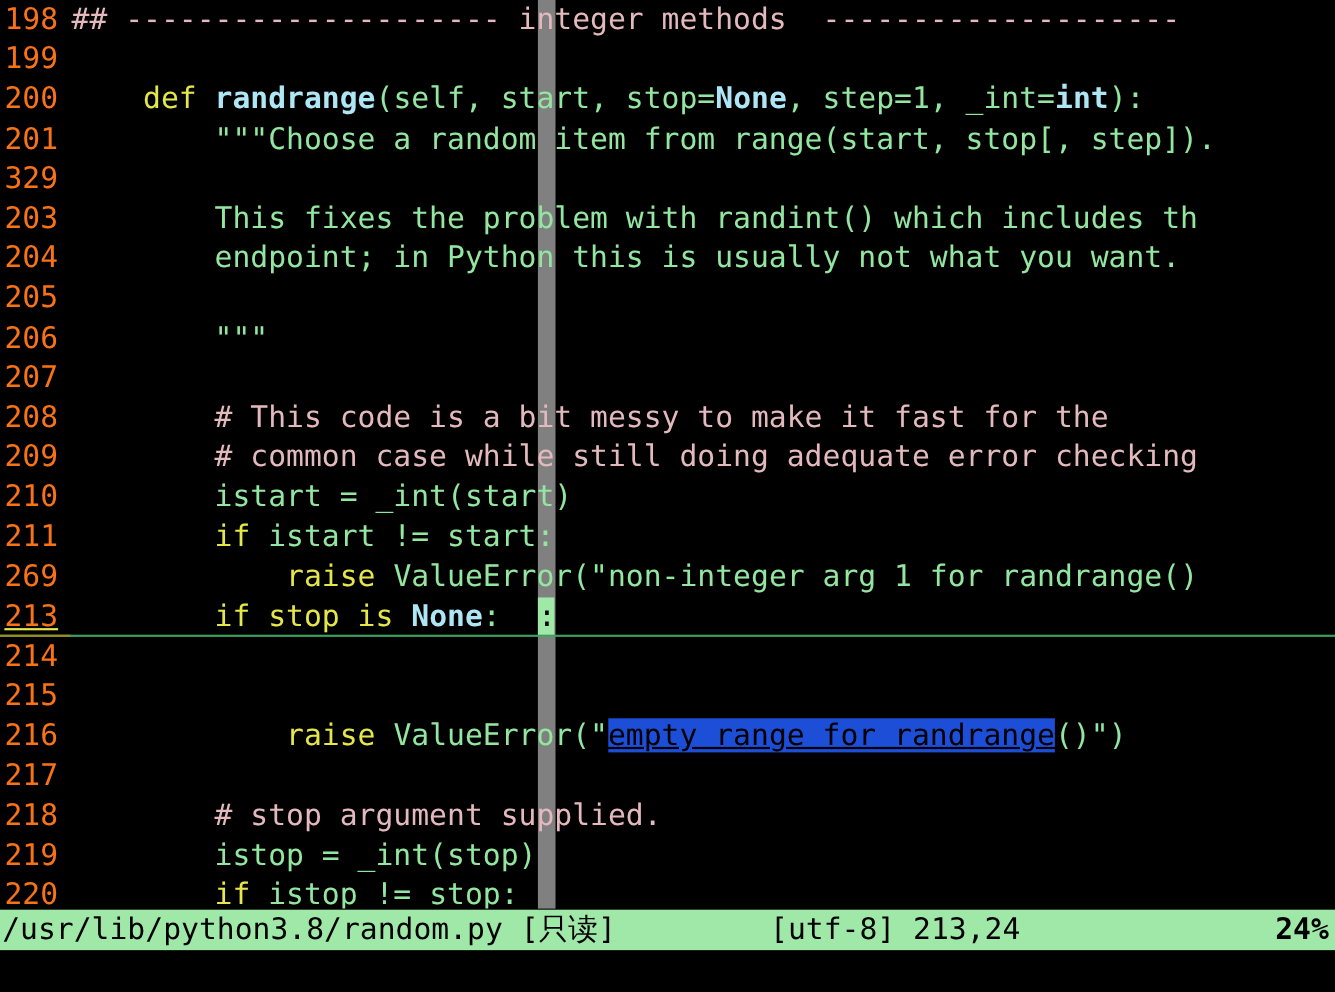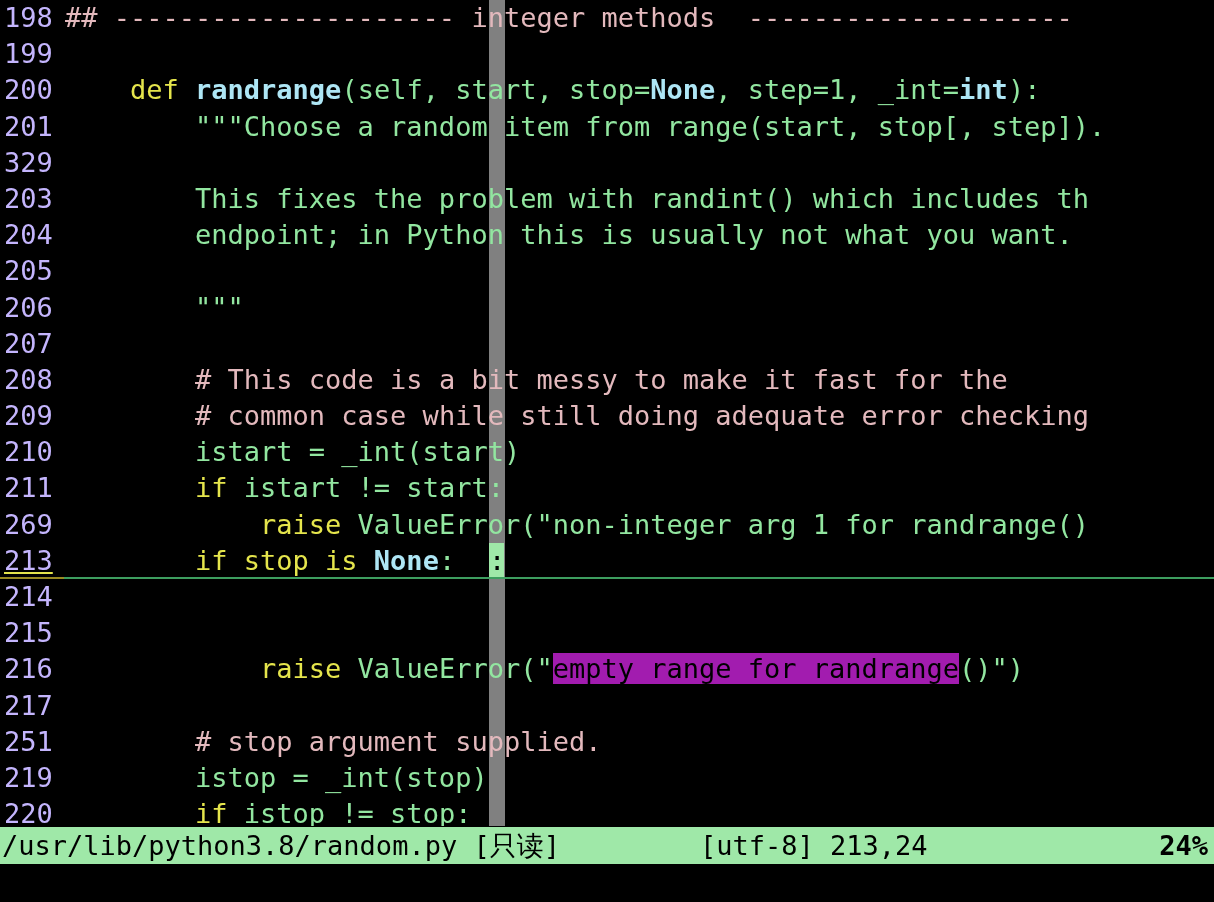--- a/index.html
+++ b/index.html
@@ -38,21 +38,21 @@
     white-space: pre;
     font-size: 27px;
     letter-spacing: 0px;
     overflow: hidden;
   }
 
   .lno {
     position: absolute;
     left: 4px;
     top: 0;
-    color: #c4b5fd;
+    color: #f97316;
     font-size: 27px;
     line-height: 36.2px;
     z-index: 3;
   }
 
   .codetext {
     position: absolute;
     left: 4px;
     top: 0;
     font-size: 27px;
@@ -63,22 +63,23 @@
 
   
   .c-com   { color: #e3b9bd; }   
   .c-kw    { color: #e5e54c; }   
   .c-fn    { color: #aee6f5; font-weight: bold; }  
   .c-txt   { color: #92e6a0; }   
   .c-none  { color: #aee6f5; font-weight: bold; }
 
   
   .hl {
-    background: #a21caf;
+    background: #1d4ed8;
     color: #000000;
+    text-decoration: underline;
   }
 
   
   .row.cursorline .lno { text-decoration: underline; text-decoration-color: #e5e54c; }
   .cursorline-rule {
     position: absolute;
     left: 0;
     bottom: 0;
     width: 1214px;
     height: 2px;
@@ -262,21 +263,21 @@
       <span class="lno">216</span>
       <span class="codetext" style="left:65px;"><span class="c-txt">            </span><span class="c-kw">raise</span><span class="c-txt"> ValueError("</span><span class="hl">empty range for randrange</span><span class="c-txt">()")</span></span>
     </div>
 
     <div class="row">
       <span class="lno">217</span>
       <span class="codetext" style="left:65px;"><span class="c-txt"></span></span>
     </div>
 
     <div class="row">
-      <span class="lno">251</span>
+      <span class="lno">218</span>
       <span class="codetext" style="left:65px;"><span class="c-txt">        </span><span class="c-com"># stop argument supplied.</span></span>
     </div>
 
     <div class="row">
       <span class="lno">219</span>
       <span class="codetext" style="left:65px;"><span class="c-txt">        istop = _int(stop)</span></span>
     </div>
 
     <div class="row">
       <span class="lno">220</span>

